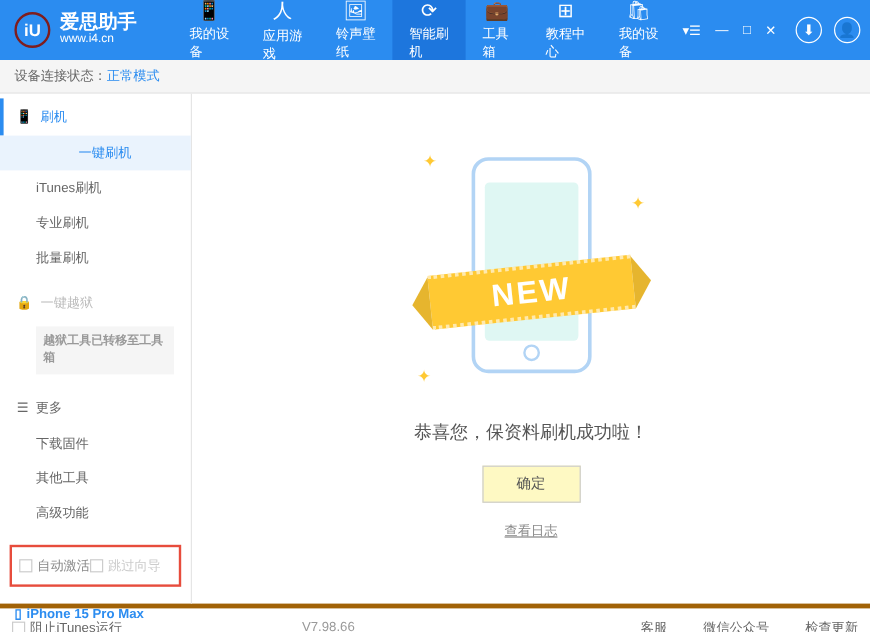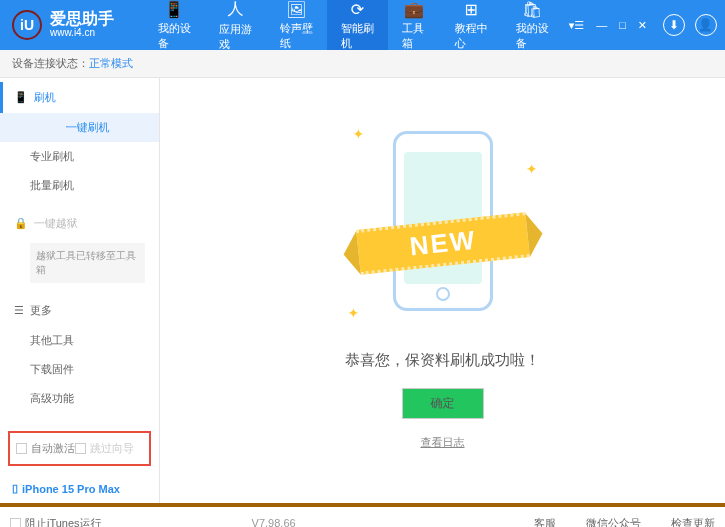--- a/index.html
+++ b/index.html
@@ -25,42 +25,42 @@
 .status-bar { background: #f5f5f5; padding: 6px 12px; font-size: 11px; color: #666; border-bottom: 1px solid #e5e5e5; }
 .status-bar .status-value { color: #2b8cf0; }
 
 .main { display: flex; height: calc(100% - 50px - 28px - 24px); }
 .sidebar { width: 160px; border-right: 1px solid #e5e5e5; display: flex; flex-direction: column; }
 .side-section { padding: 4px 0; }
 .side-header { display: flex; align-items: center; padding: 8px 14px; font-size: 11px; color: #666; cursor: pointer; gap: 6px; }
 .side-header.blue { color: #2b8cf0; border-left: 3px solid #2b8cf0; padding-left: 11px; }
 .side-item { padding: 7px 14px 7px 30px; font-size: 11px; color: #666; cursor: pointer; }
 .side-item.active { background: #eaf3fd; color: #2b8cf0; text-align: center; }
-.side-note { background: #f5f5f5; margin: 4px 14px 4px 30px; padding: 6px; font-size: 10px; color: #999; line-height: 1.4; }
+.side-note { background: #f5f5f5; margin: 4px 14px 4px 30px; padding: 6px; font-size: 10px; color: #999; line-height: 1.4; font-weight: bold; }
 
 .checkbox-row { border: 2px solid #e74c3c; margin: 8px; padding: 8px 6px; display: flex; font-size: 11px; color: #888; }
 .cb { display: flex; align-items: center; gap: 4px; }
 .cbx { width: 11px; height: 11px; border: 1px solid #ccc; display: inline-block; }
 
 .device-info { padding: 8px 12px; font-size: 11px; }
 .device-info .name { color: #2b8cf0; font-weight: bold; display: flex; align-items: center; gap: 4px; }
 
 .content { flex: 1; display: flex; flex-direction: column; align-items: center; justify-content: center; position: relative; }
 .phone-illustration { width: 130px; height: 200px; position: relative; margin-bottom: 20px; }
 .phone-body { width: 100px; height: 180px; background: #fff; border: 3px solid #b2d4f5; border-radius: 14px; margin: 0 auto; position: relative; }
 .phone-screen { position: absolute; top: 18px; left: 8px; right: 8px; bottom: 24px; background: #dff7f3; border-radius: 4px; }
 .phone-btn { position: absolute; bottom: 7px; left: 50%; transform: translateX(-50%); width: 14px; height: 14px; border: 2px solid #b2d4f5; border-radius: 50%; }
 .new-banner { position: absolute; top: 90px; left: -20px; right: -20px; height: 45px; background: #ffc933; transform: rotate(-6deg); display: flex; align-items: center; justify-content: center; color: #fff; font-weight: bold; font-size: 26px; letter-spacing: 2px; border-top: 3px dotted rgba(255,255,255,0.6); border-bottom: 3px dotted rgba(255,255,255,0.6); }
 .new-banner::before, .new-banner::after { content: ""; position: absolute; width: 0; height: 0; border-top: 22px solid transparent; border-bottom: 22px solid transparent; }
 .new-banner::before { left: -15px; border-right: 15px solid #e6b52e; }
 .new-banner::after { right: -15px; border-left: 15px solid #e6b52e; }
 .star { position: absolute; color: #ffc933; font-size: 14px; }
 
 .msg { font-size: 15px; color: #555; margin-bottom: 18px; font-family: Liberation Serif, serif; }
-.btn-confirm { border: 1px solid #ccc; background: #22c55e; padding: 6px 28px; font-size: 12px; color: #555; cursor: pointer; margin-bottom: 16px; }
+.btn-confirm { border: 1px solid #ccc; background: #fef9c3; padding: 6px 28px; font-size: 12px; color: #555; cursor: pointer; margin-bottom: 16px; }
 .log-link { color: #888; font-size: 11px; text-decoration: underline; cursor: pointer; }
 
 .footer { height: 36px; border-top: 4px solid #a16207; display: flex; align-items: center; padding: 0 10px; font-size: 11px; color: #666; }
 .footer .cb { display: flex; align-items: center; gap: 4px; }
 .footer-spacer { flex: 1; }
 .footer .link { margin-left: 30px; cursor: pointer; }
 .version { margin-left: 150px; color: #999; }
 </style>
 </head>
 <body>
@@ -120,37 +120,38 @@
 </div>
 
 <div class="main">
   <div class="sidebar">
     <div class="side-section">
       <div class="side-header blue">
           <span>📱</span>
           <span>刷机</span>
         </div>
       <div class="side-item active">一键刷机</div>
+      <div class="side-item">iTunes刷机</div>
       <div class="side-item">专业刷机</div>
       <div class="side-item">批量刷机</div>
     </div>
     <div class="side-section">
       <div class="side-header" style="color:#bbb;">
           <span>🔒</span>
           <span>一键越狱</span>
         </div>
       <div class="side-note">越狱工具已转移至工具箱</div>
     </div>
     <div class="side-section">
       <div class="side-header">
           <span>☰</span>
           <span>更多</span>
         </div>
+      <div class="side-item">下载固件</div>
       <div class="side-item">其他工具</div>
-      <div class="side-item">下载固件</div>
       <div class="side-item">高级功能</div>
     </div>
     <div style="flex:1"></div>
     <div class="checkbox-row">
       <label class="cb">
           <span class="cbx"></span>
           <span>自动激活</span>
         </label>
       <label class="cb" style="color:#ccc;">
           <span class="cbx"></span>

